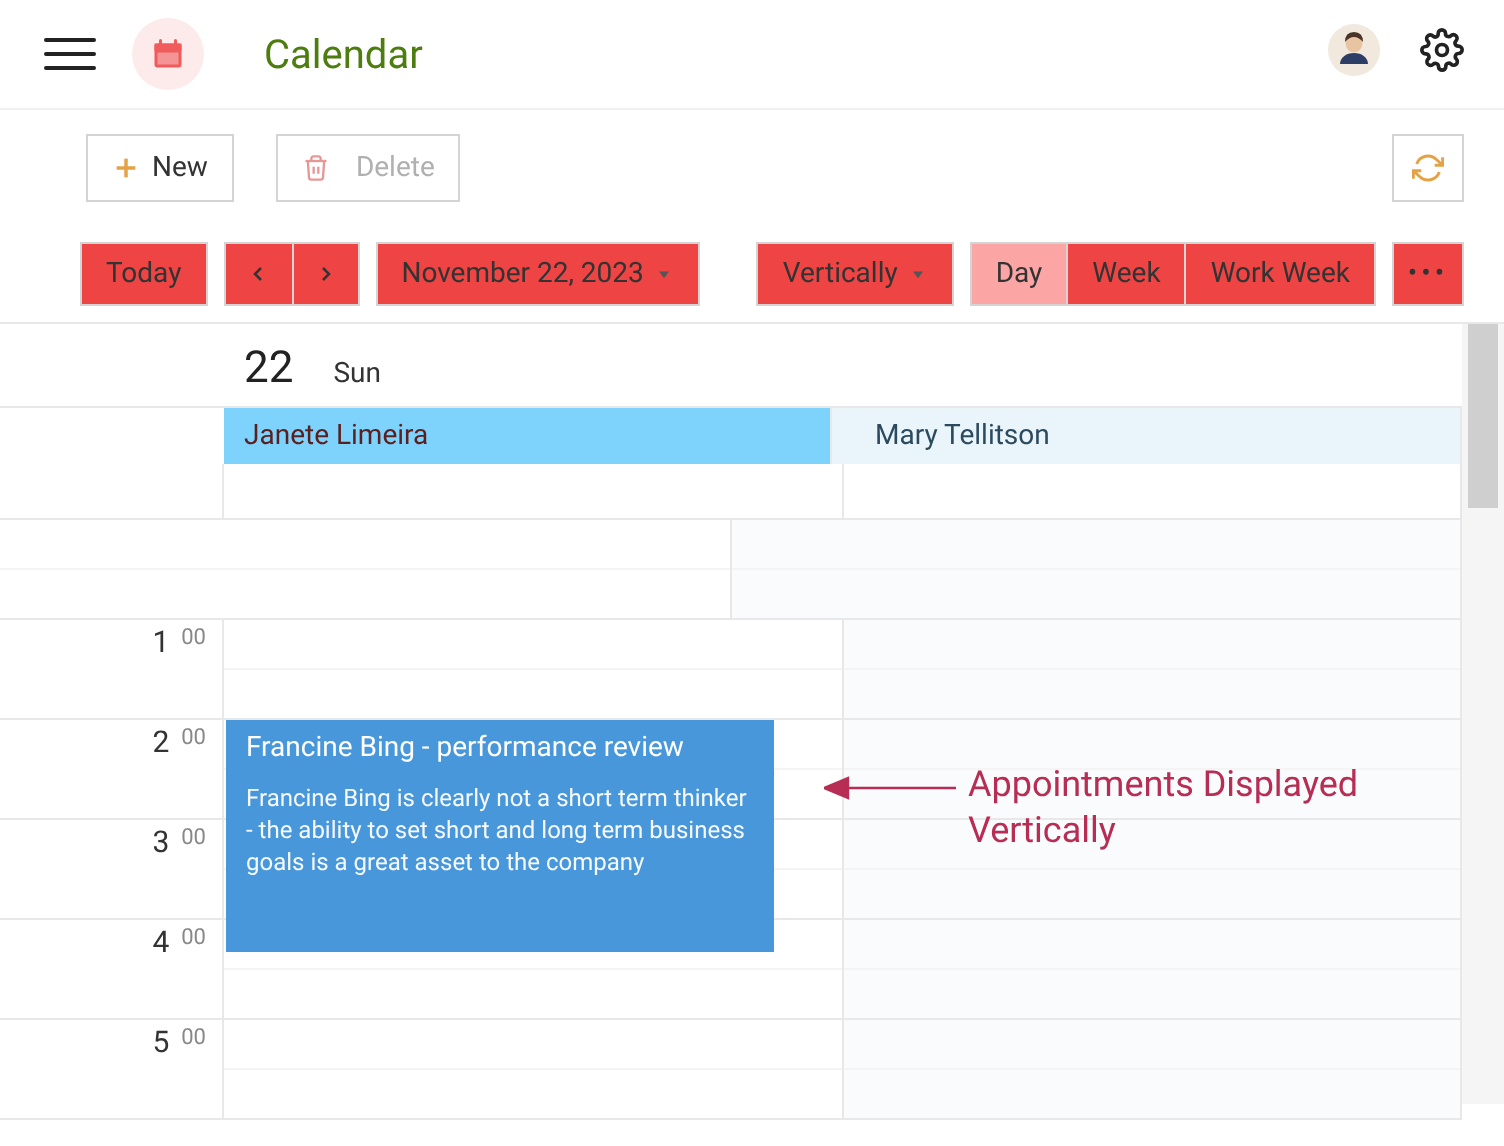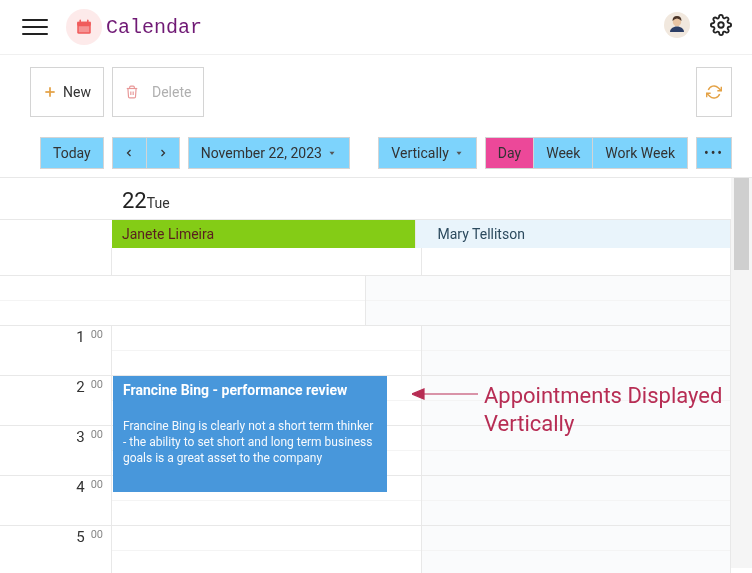--- a/index.html
+++ b/index.html
@@ -3,85 +3,85 @@
 <meta charset="utf-8">
 <style>
   * { box-sizing: border-box; margin: 0; padding: 0; font-family: -apple-system, BlinkMacSystemFont, "Segoe UI", Roboto, Arial, sans-serif; }
   body { background: #fff; width: 752px; height: 573px; overflow: hidden; }
 
   
   .appbar { height: 55px; display: flex; align-items: center; padding: 0 20px 0 22px; border-bottom: 1px solid #f0f0f0; }
   .hamburger { width: 26px; display: flex; flex-direction: column; gap: 5px; cursor: pointer; }
   .hamburger span { display: block; height: 2px; background: #222; border-radius: 1px; }
   .app-icon-wrap { width: 36px; height: 36px; border-radius: 50%; background: #fdeaea; display: flex; align-items: center; justify-content: center; margin-left: 18px; }
-  .app-title { font-size: 20px; color: #701a75; margin-left: 4px; font-weight: 400; font-family: Liberation Mono, monospace; }
+  .app-title { font-size: 20px; color: #4d7c0f; margin-left: 30px; font-weight: 400; }
   .spacer { flex: 1; }
   .avatar-wrap { margin-right: 20px; }
   .gear { cursor: pointer; }
 
   
   .toolbar { display: flex; align-items: center; padding: 12px 20px 12px 30px; gap: 8px; }
-  .btn { border: 1px solid #d4d4d4; background: #fff; height: 50px; padding: 0 12px; display: inline-flex; align-items: center; gap: 6px; font-size: 14px; color: #333; cursor: pointer; }
+  .btn { border: 1px solid #d4d4d4; background: #fff; height: 34px; padding: 0 12px; display: inline-flex; align-items: center; gap: 6px; font-size: 14px; color: #333; cursor: pointer; margin-left: 13px; }
   .btn.new svg { color: #e4a246; }
   .btn.delete { color: #b0b0b0; gap: 13px; }
   .btn.delete svg { color: #e89797; }
   .btn.refresh { width: 36px; justify-content: center; padding: 0; }
 
   
   .controls { display: flex; align-items: center; padding: 8px 20px 8px 40px; gap: 8px; }
-  .ctrl-btn { border: 1px solid #d4d4d4; background: #7dd3fc; height: 32px; padding: 0 12px; font-size: 14px; color: #333; display: inline-flex; align-items: center; gap: 5px; cursor: pointer; }
+  .ctrl-btn { border: 1px solid #d4d4d4; background: #ef4444; height: 32px; padding: 0 12px; font-size: 14px; color: #333; display: inline-flex; align-items: center; gap: 5px; cursor: pointer; }
   .nav-group { display: inline-flex; }
   .nav-group .ctrl-btn { width: 34px; justify-content: center; padding: 0; }
   .nav-group .ctrl-btn:first-child { border-right: none; }
   .view-group { display: inline-flex; }
   .view-group .ctrl-btn { border-right: none; }
   .view-group .ctrl-btn:last-child { border-right: 1px solid #d4d4d4; }
-  .view-group .ctrl-btn.active { background: #ec4899; justify-content: center; }
+  .view-group .ctrl-btn.active { background: #fca5a5; justify-content: center; }
   .dots-btn { width: 36px; justify-content: center; padding: 0; letter-spacing: 2px; }
 
   
   .calendar-wrap { display: flex; border-top: 1px solid #e8e8e8; }
   .calendar-body { flex: 1; position: relative; }
   .scrollbar { width: 21px; background: #f5f5f5; position: relative; height: 390px; }
   .scroll-thumb { position: absolute; top: 0; left: 3px; width: 15px; height: 92px; background: #cfcfcf; border-radius: 0; }
 
   .date-header { display: flex; border-bottom: 1px solid #e8e8e8; }
   .time-col { width: 112px; flex-shrink: 0; }
   .date-title { flex: 1; padding: 10px 10px 6px 10px; font-size: 14px; color: #333; }
-  .date-title .day-num { font-size: 22px; font-weight: 400; color: #222; margin-right: 0; }
+  .date-title .day-num { font-size: 22px; font-weight: 400; color: #222; margin-right: 20px; }
 
   .resource-row { display: flex; }
   .resource-cell { flex: 1; padding: 6px 10px; font-size: 14px; border-right: 1px solid #e8e8e8; }
-  .resource-cell.r0 { background: #84cc16; color: #5a1f1f; }
+  .resource-cell.r0 { background: #7dd3fc; color: #5a1f1f; }
   .resource-cell.r1 { background: #e9f4fb; color: #2c4a5e; padding-left: 22px; }
 
   .allday-row { display: flex; height: 28px; border-bottom: 1px solid #e8e8e8; }
   .allday-cell { flex: 1; border-right: 1px solid #e8e8e8; background: #fff; }
 
   .time-grid { position: relative; }
   .hour-row { display: flex; height: 50px; border-bottom: 1px solid #e8e8e8; }
   .hour-half { border-bottom: 1px solid #f4f4f4; height: 25px; }
   .time-label { width: 112px; flex-shrink: 0; border-right: 1px solid #e8e8e8; display: flex; justify-content: flex-end; padding: 2px 8px 0 0; gap: 6px; }
   .time-label .hr { font-size: 15px; color: #333; }
   .time-label .ampm { font-size: 11px; color: #888; }
   .slot-cols { flex: 1; display: flex; }
   .slot-col { flex: 1; border-right: 1px solid #e8e8e8; background: #fafbfc; }
   .slot-col:first-child { background: #fff; }
   .hour-row .slot-col { position: relative; }
   .hour-row .slot-col .hour-half:last-child { border-bottom: none; }
 
   .event { position: absolute; left: 113px; width: 274px; top: 100px; height: 116px; background: #4897db; color: #fff; padding: 6px 10px; font-size: 12px; overflow: hidden; }
-  .event .ev-title { font-size: 14px; font-weight: 700; margin-bottom: 20px; }
+  .event .ev-title { font-size: 14px; font-weight: 400; margin-bottom: 9px; }
   .event .ev-time { font-size: 12px; opacity: 0.95; margin-bottom: 3px; }
   .event .ev-desc { font-size: 12px; line-height: 1.35; opacity: 0.95; }
 
   
   .annotation { position: absolute; left: 412px; top: 380px; display: flex; align-items: flex-start; pointer-events: none; }
   .annotation-arrow-line { stroke: #b72d54; stroke-width: 1.2; fill: #b72d54; }
-  .annotation-text { color: #b72d54; font-size: 22px; line-height: 1.25; margin-left: 6px; margin-top: 2px; max-width: 240px; }
+  .annotation-text { color: #b72d54; font-size: 18px; line-height: 1.25; margin-left: 6px; margin-top: 2px; max-width: 240px; }
 
   .rel { position: relative; }
 </style>
 </head>
 <body>
 
 <div class="appbar">
   <div class="hamburger">
     <span></span>
       <span></span>
@@ -186,21 +186,21 @@
       <span>•••</span>
     </button>
 </div>
 
 <div class="calendar-wrap">
   <div class="calendar-body rel">
 
     <div class="date-header">
       <div class="time-col"></div>
       <div class="date-title">
-        <span class="day-num">22</span><span>Tue</span>
+        <span class="day-num">22</span><span>Sun</span>
       </div>
     </div>
 
     <div class="resource-row">
       <div class="time-col"></div>
       <div class="resource-cell r0">Janete Limeira</div>
       <div class="resource-cell r1">Mary Tellitson</div>
     </div>
 
     <div class="allday-row">

